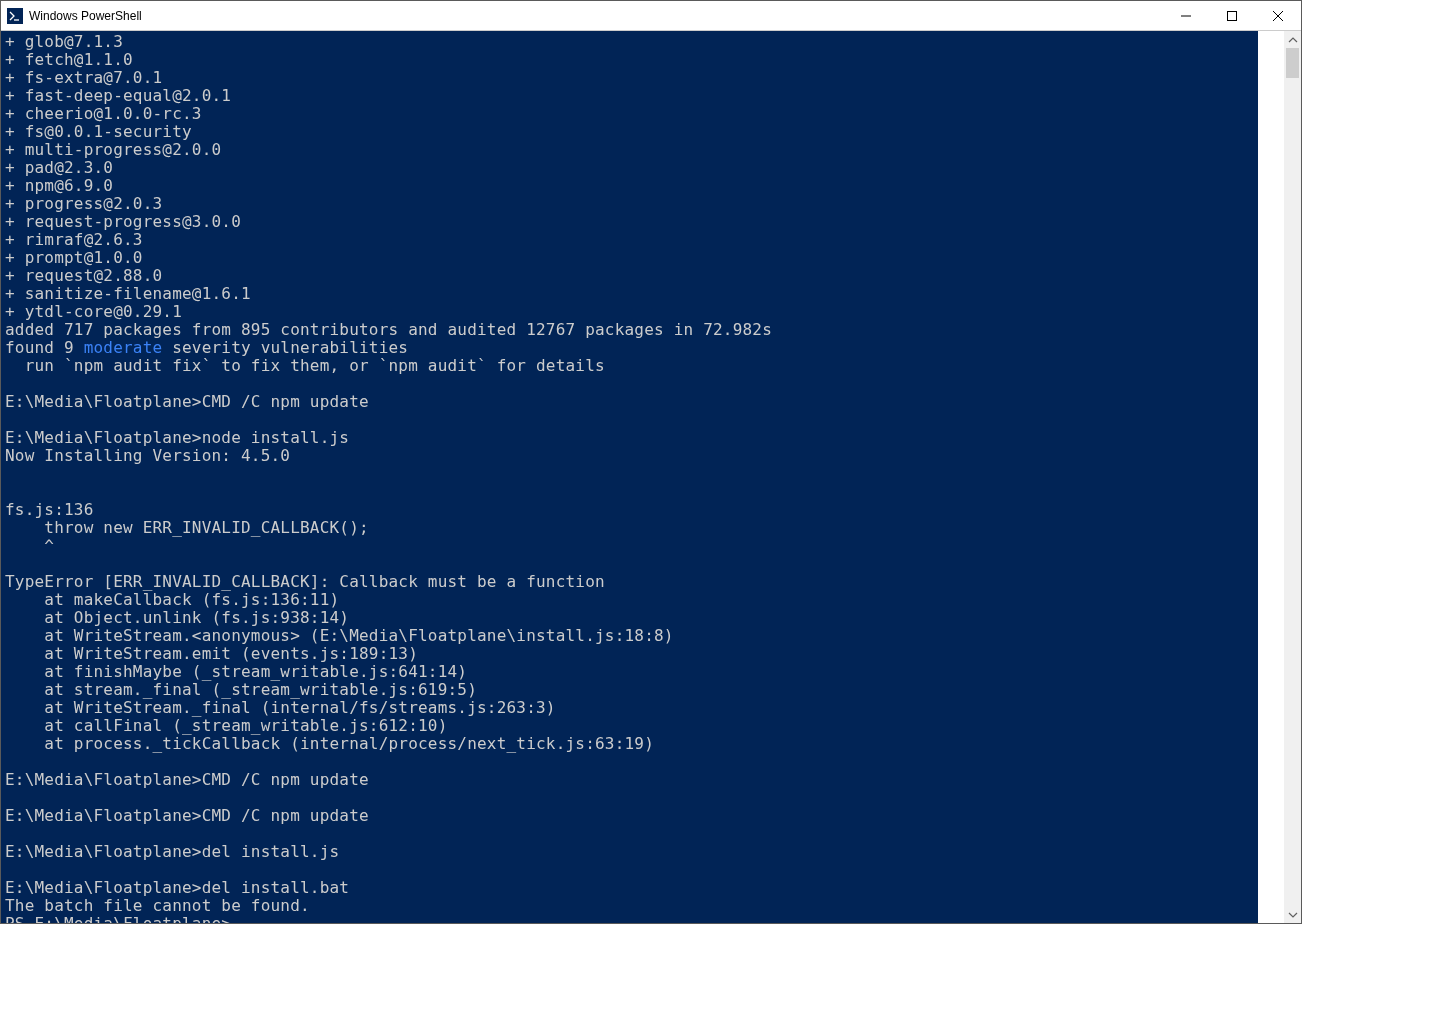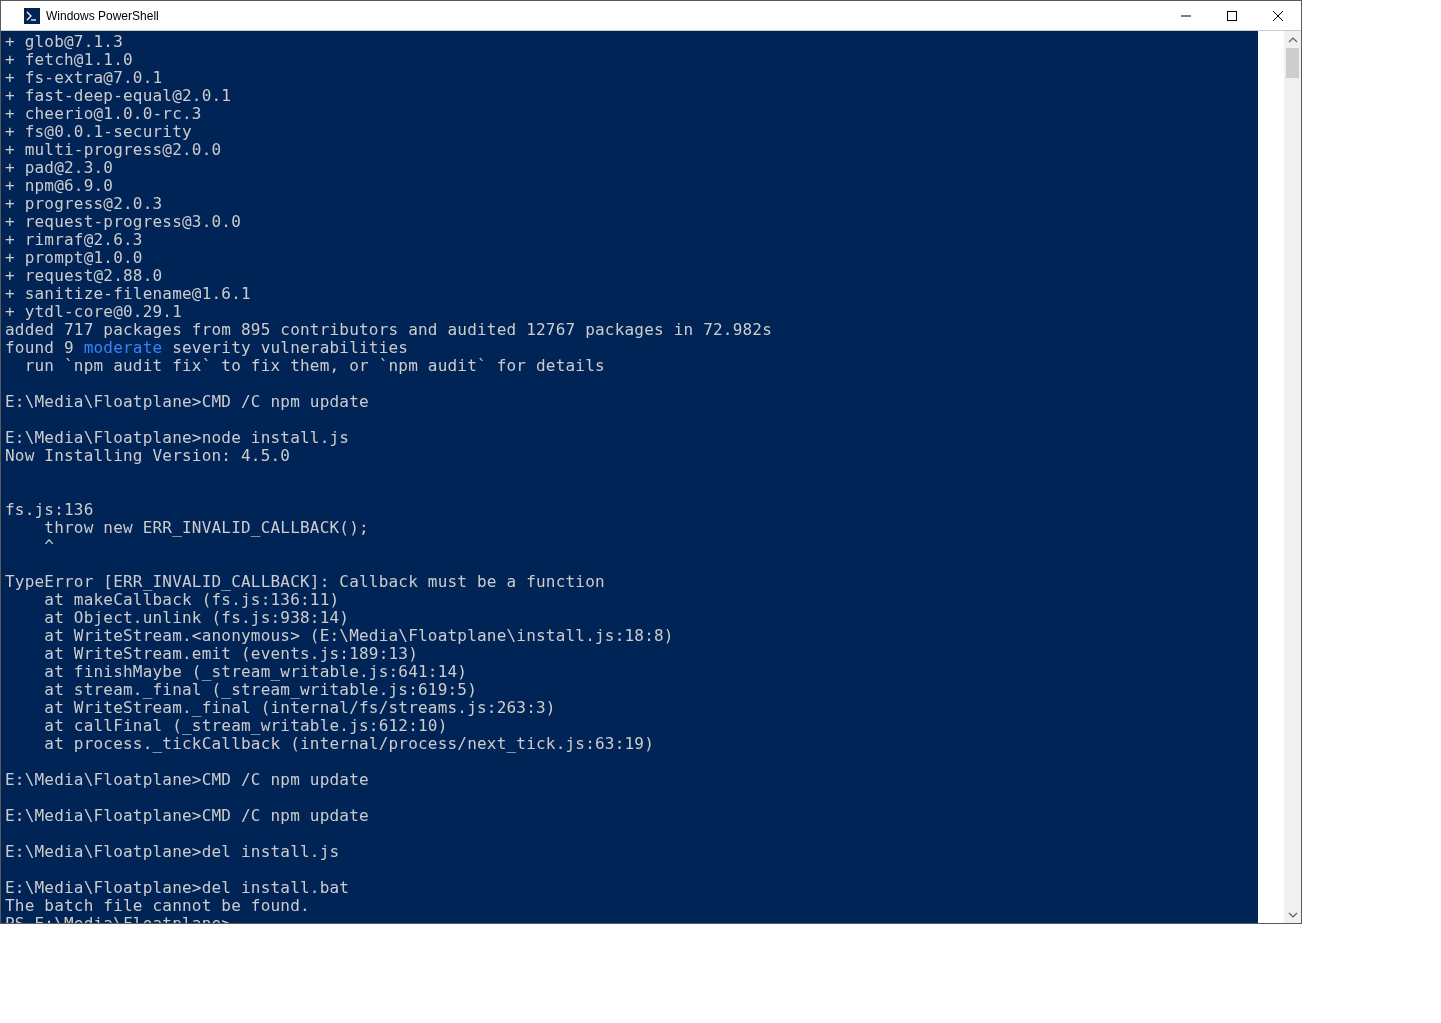--- a/index.html
+++ b/index.html
@@ -10,21 +10,21 @@
       height: 924px;
       overflow: hidden;
       border: 1px solid #5a5a5a;
     }
     .titlebar {
       display: flex;
       align-items: center;
       height: 30px;
       background: #ffffff;
       border-bottom: 1px solid #ccc;
-      padding-left: 23px;
+      padding-left: 6px;
     }
     .titlebar-icon {
       width: 16px;
       height: 16px;
       margin-right: 6px;
       display: flex;
       align-items: center;
       justify-content: center;
     }
     .titlebar-title {

